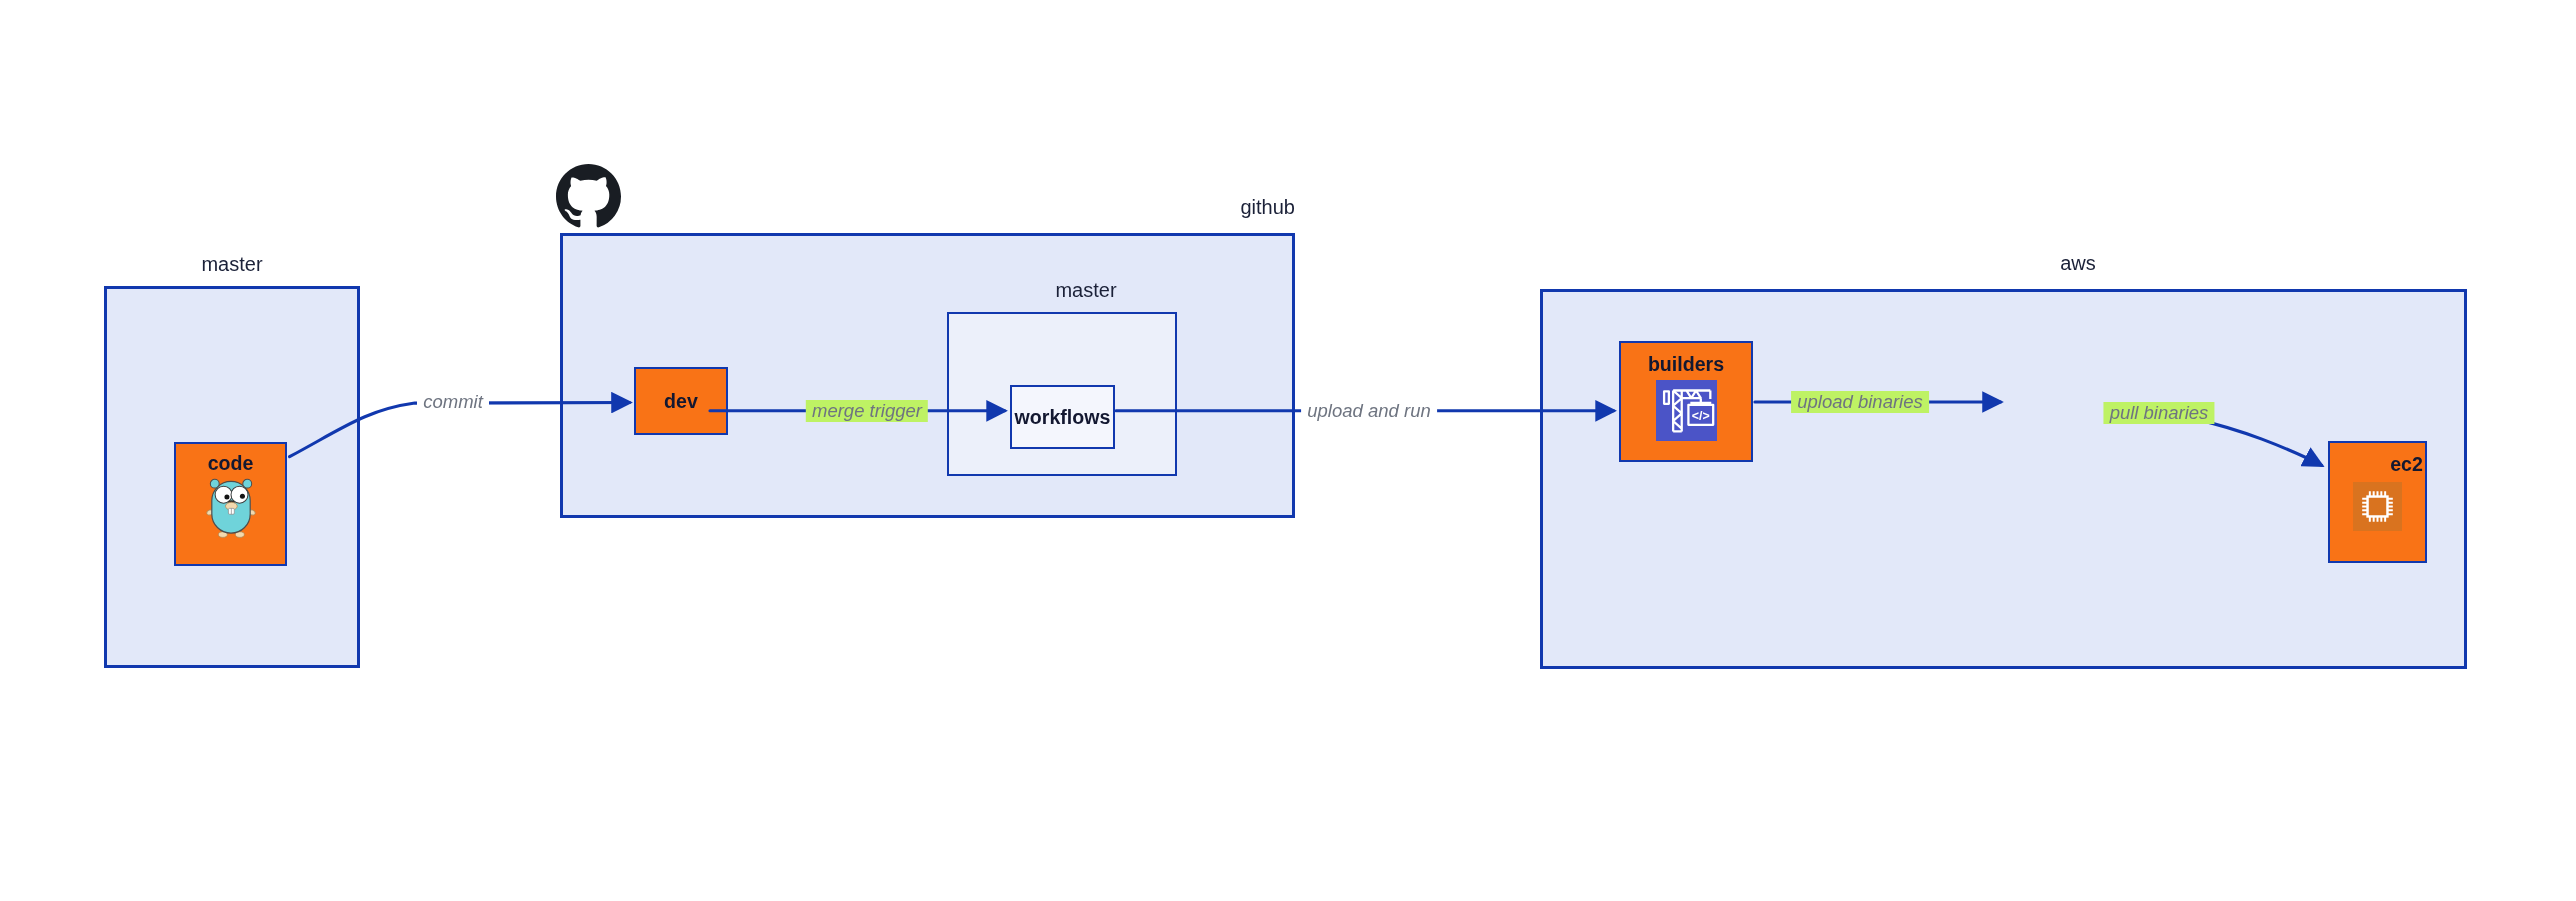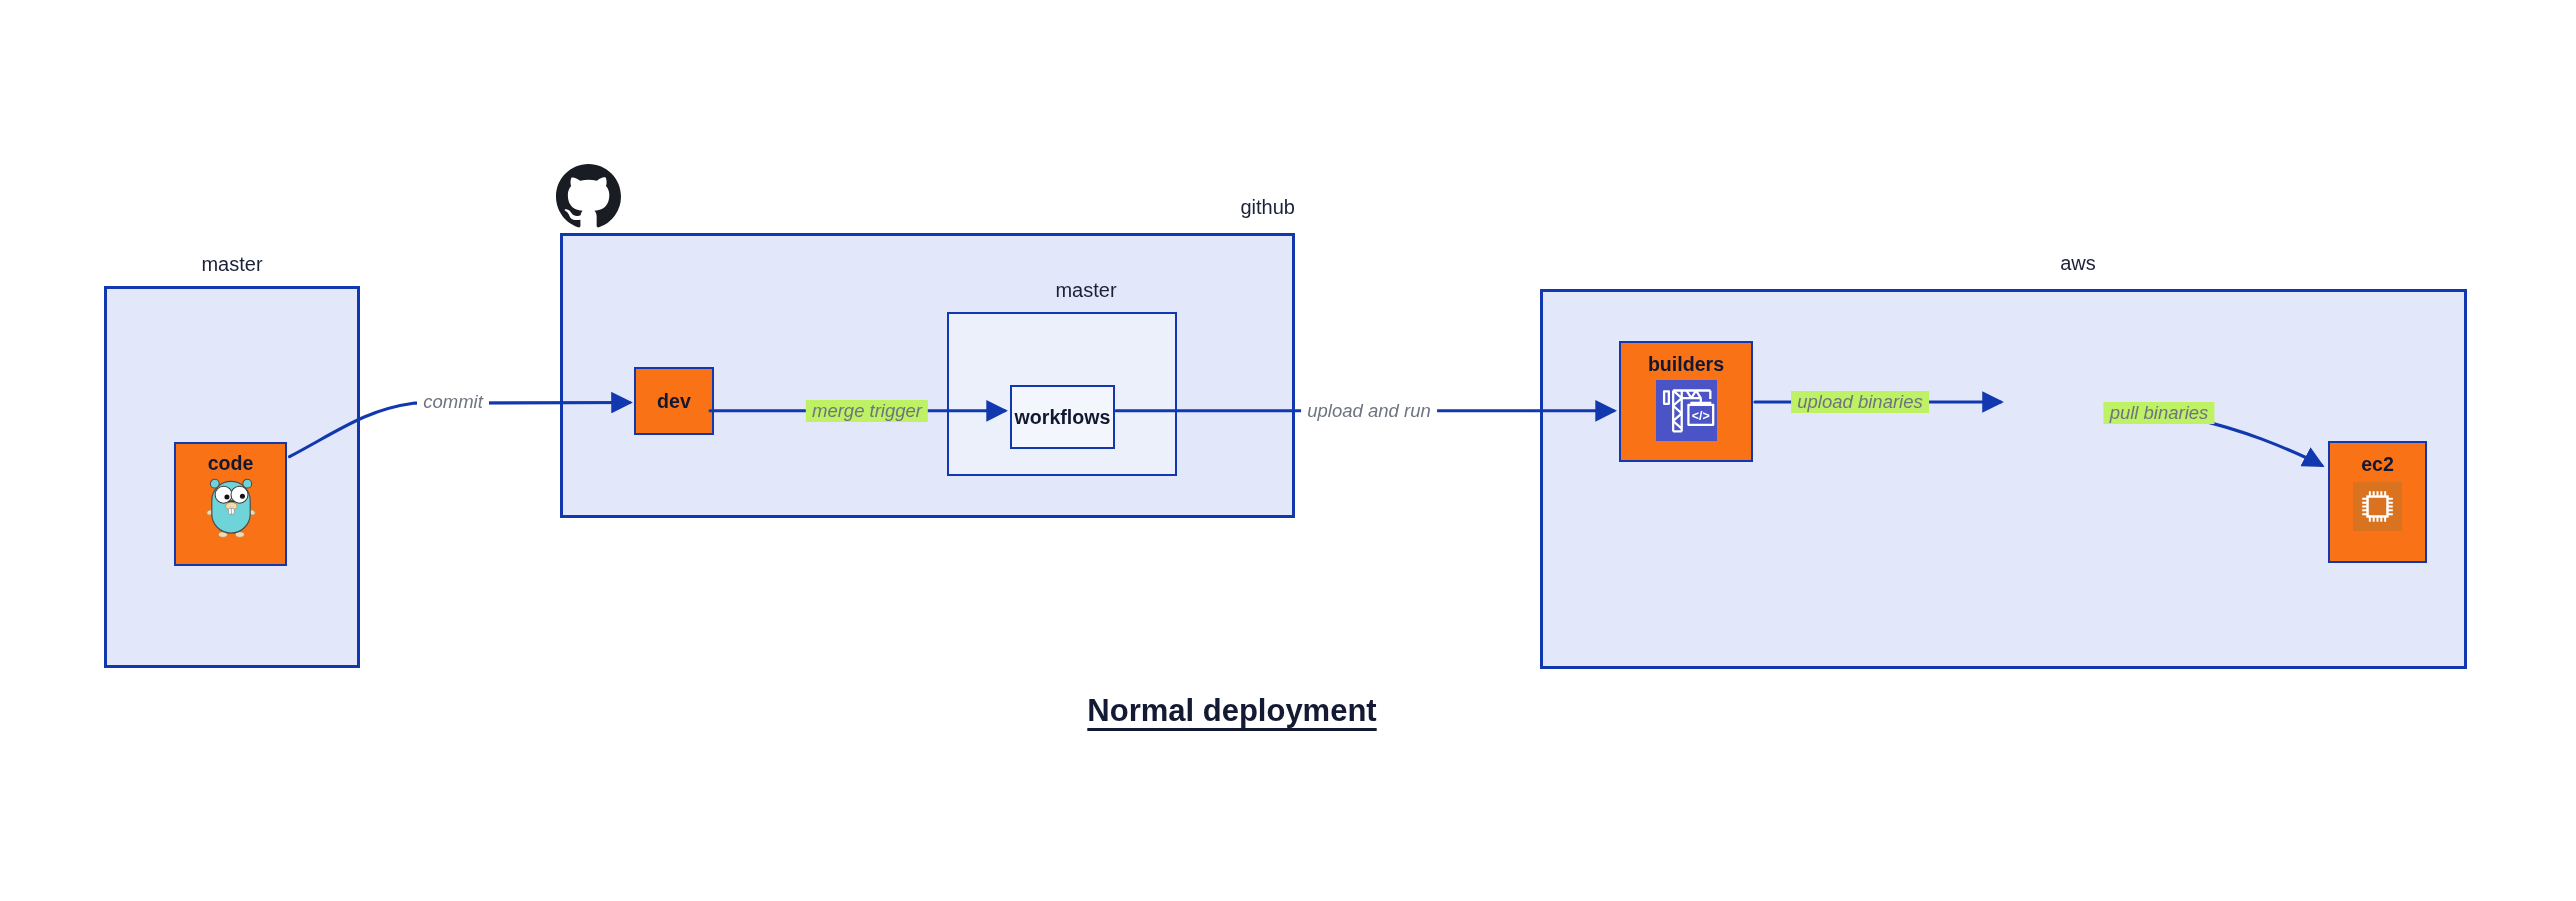--- a/index.html
+++ b/index.html
@@ -64,21 +64,21 @@
         <circle cx="29.5" cy="27" r="3.4" fill="#141414"></circle>
         <circle cx="50.5" cy="26" r="3.4" fill="#141414"></circle>
         <ellipse cx="35.5" cy="34.5" rx="4.5" ry="3" fill="#39322c"></ellipse>
         <ellipse cx="35.5" cy="39.5" rx="8" ry="5.2" fill="#f3d9ae" stroke="#a88653" stroke-width="1"></ellipse>
         <rect x="31.5" y="42.5" width="8" height="8" rx="1.6" fill="#ffffff" stroke="#8b8b8b" stroke-width="1"></rect>
         <line x1="35.5" y1="42.5" x2="35.5" y2="50.5" stroke="#8b8b8b" stroke-width="1"></line>
       </svg>
     </div>
   </div>
 
-  <div class="box centered" style="left:634px;top:367px;width:80px;height:68px;">
+  <div class="box centered" style="left:634px;top:367px;width:94px;height:68px;">
     <div class="box-label">dev</div>
   </div>
 
   <div class="box box--inner centered" style="left:1010px;top:385px;width:105px;height:64px;">
     <div class="box-label">workflows</div>
   </div>
 
   <div class="box" style="left:1619px;top:341px;width:134px;height:121px;">
     <div class="box-label" style="margin-top:10.3px;">builders</div>
     <div style="display:flex;justify-content:center;margin-top:4.1px;">
@@ -91,21 +91,21 @@
           <path d="M47 20V24 M36 24H58"></path>
           <rect x="34" y="26" width="26" height="21"></rect>
         </g>
         <text x="47" y="41.5" text-anchor="middle" font-size="13" font-weight="bold" font-family="Liberation Sans, sans-serif" fill="#ffffff">&lt;/&gt;</text>
       </svg>
     </div>
   </div>
 
 
   <div class="box" style="left:2328px;top:441px;width:99px;height:122px;">
-    <div class="box-label" style="margin-top:10.3px;">ec2</div>
+    <div class="box-label" style="margin-top:10.3px;margin-left:29px;">ec2</div>
     <div style="display:flex;justify-content:center;margin-top:6.2px;">
       <svg width="49" height="49" viewBox="0 0 64 64">
         <rect width="64" height="64" fill="#d9731f"></rect>
         <rect x="19" y="19" width="26" height="26" fill="none" stroke="#ffffff" stroke-width="3.2"></rect>
         <g stroke="#ffffff" stroke-width="2.6">
           <path d="M22 12V19 M27 12V19 M32 12V19 M37 12V19 M42 12V19"></path>
           <path d="M22 45V52 M27 45V52 M32 45V52 M37 45V52 M42 45V52"></path>
           <path d="M12 22H19 M12 27H19 M12 32H19 M12 37H19 M12 42H19"></path>
           <path d="M45 22H52 M45 27H52 M45 32H52 M45 37H52 M45 42H52"></path>
         </g>
@@ -127,16 +127,15 @@
       <path d="M4089 783 C4190 795 4300 818 4390 852 C4440 871 4476 887 4506 903" marker-end="url(#ah)"></path>
     </g>
   </svg>
 
   <div class="edge-label bg-white" style="left:453px;top:402px;">commit</div>
   <div class="edge-label bg-panel" style="left:867px;top:411px;">merge trigger</div>
   <div class="edge-label bg-white" style="left:1369px;top:411px;">upload and run</div>
   <div class="edge-label bg-panel" style="left:1860px;top:402px;">upload binaries</div>
   <div class="edge-label bg-panel" style="left:2159px;top:413px;">pull binaries</div>
 
-  <div class="title">Normal deployment</div>
 
 </div>
 
 
 </body></html>

